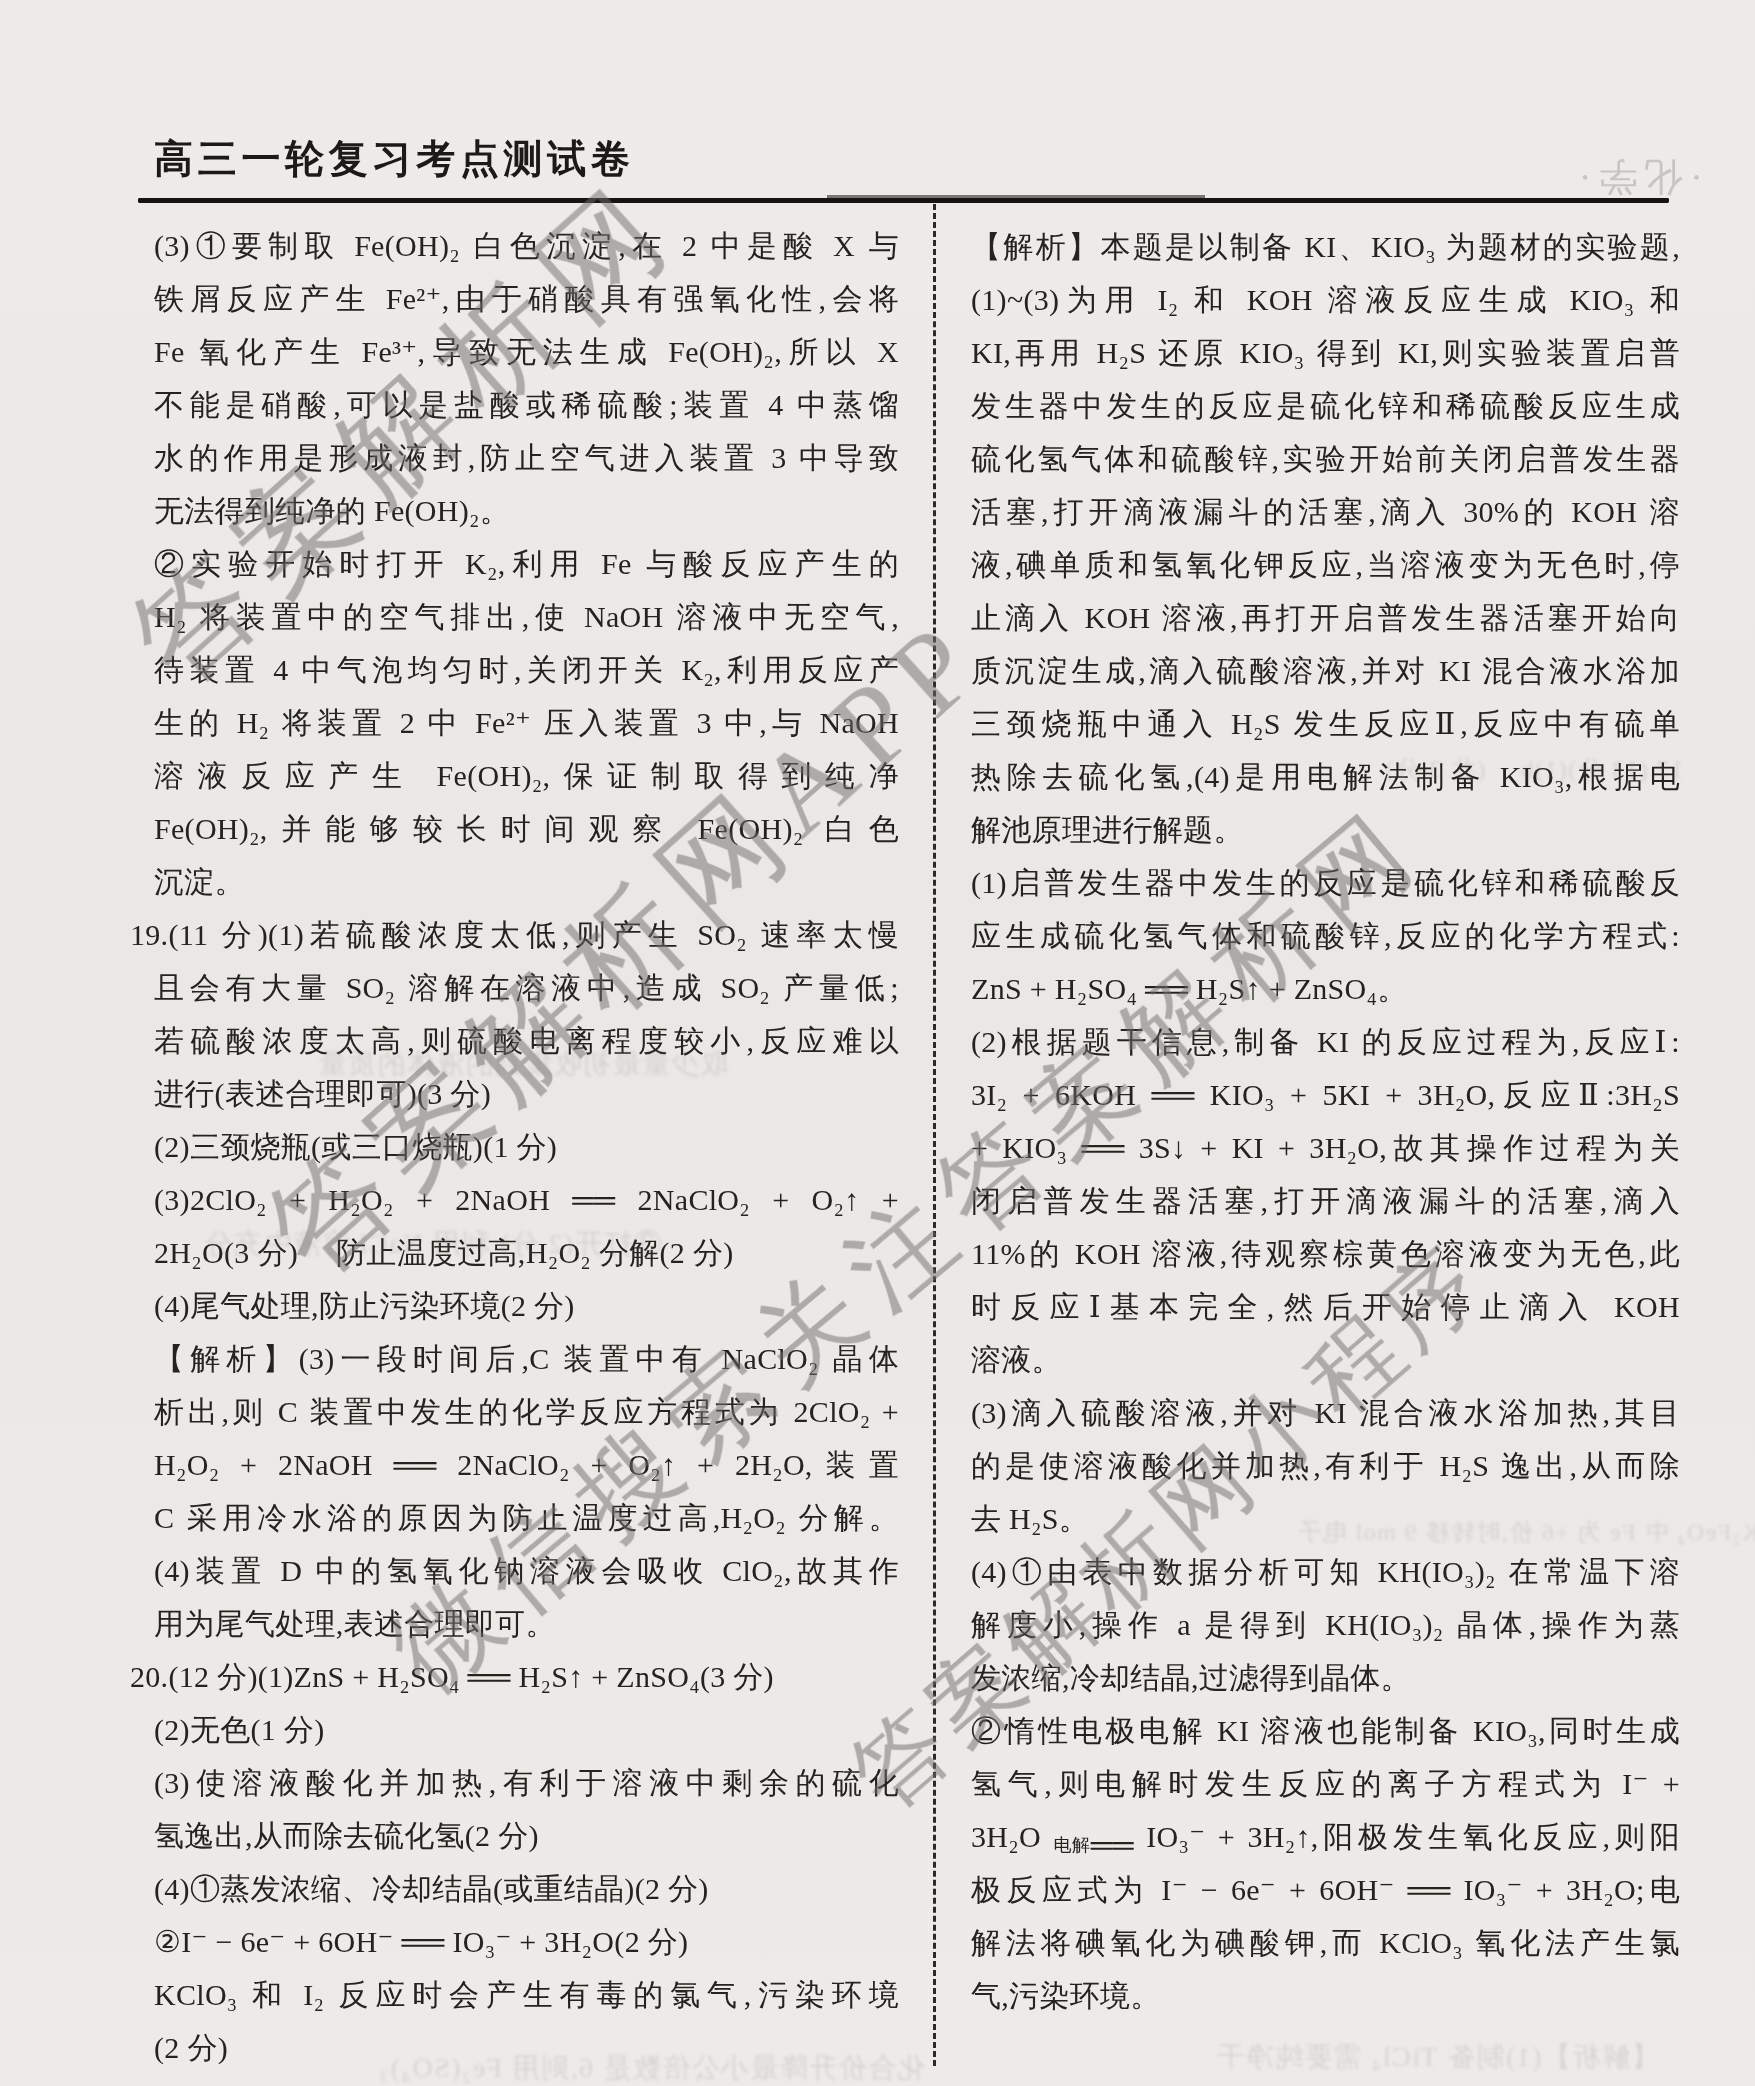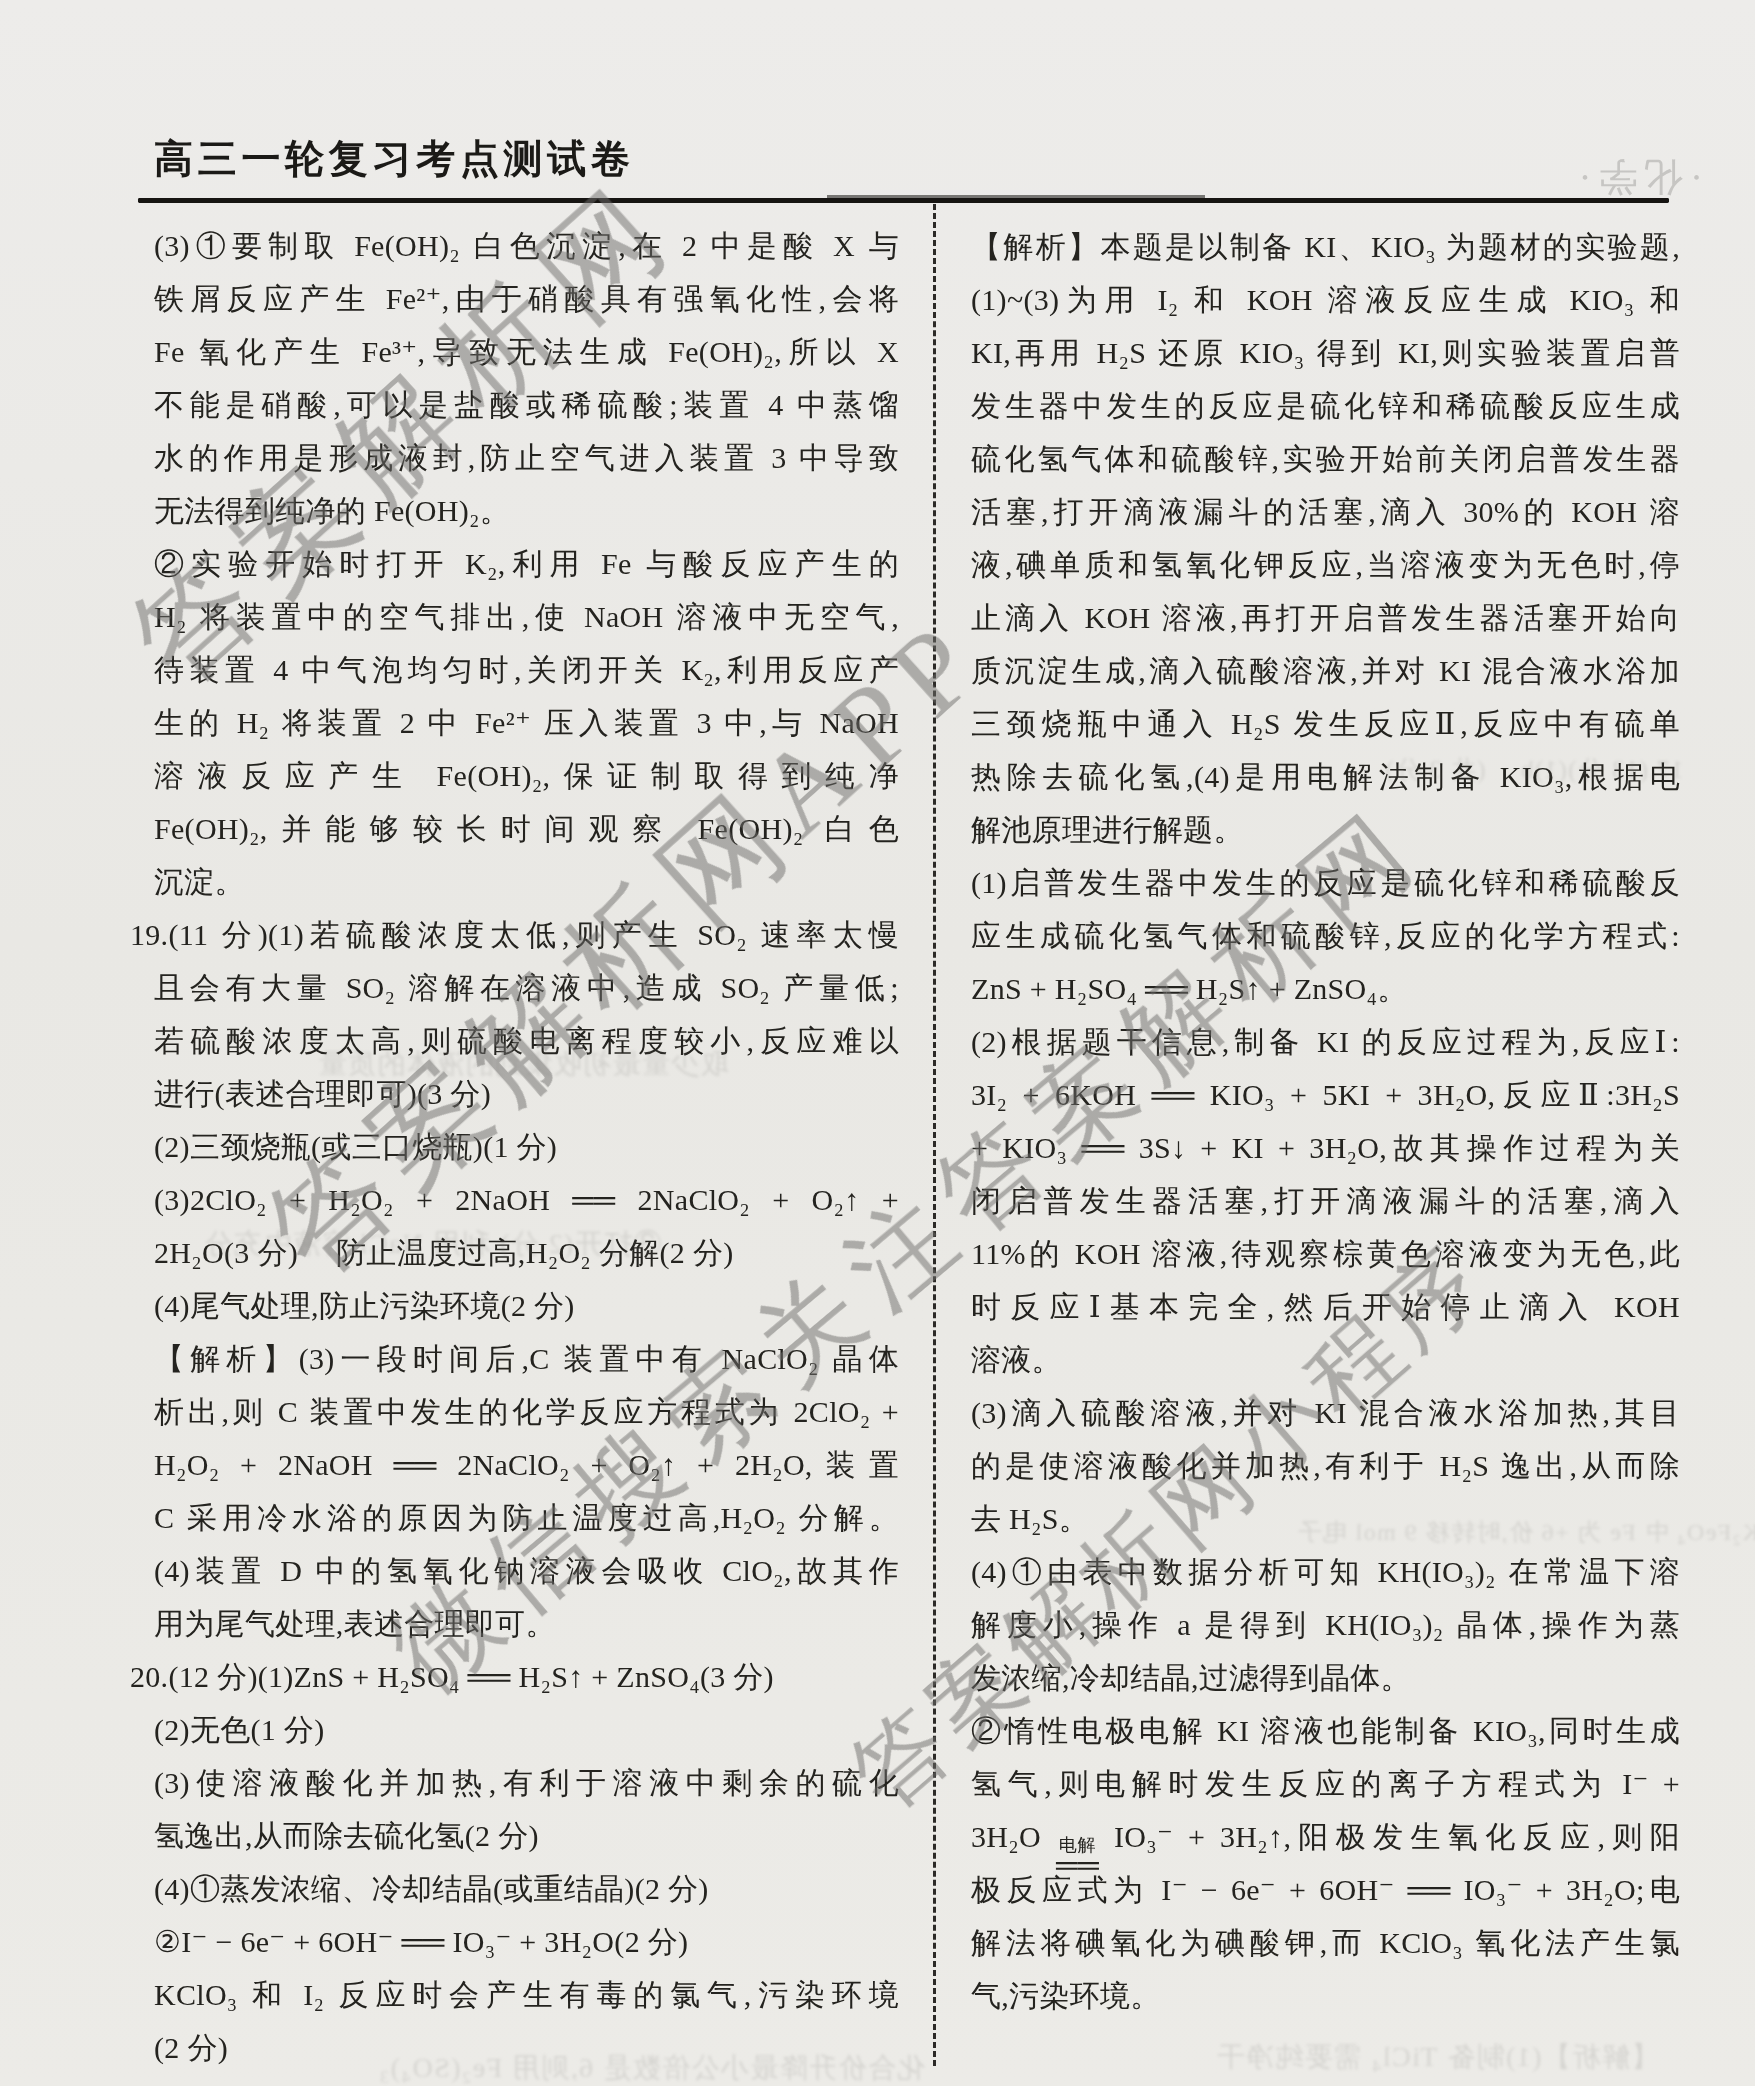--- a/index.html
+++ b/index.html
@@ -35,21 +35,21 @@
   .col-left{left:130px;top:219px;width:745px;padding-left:24px;}
   .col-left .line{line-height:53px;height:53px;}
   .col-right{left:971px;top:220px;width:709px;}
   .col-right .line{line-height:53px;height:53px;}
   .line{
     text-align:justify;text-align-last:justify;
     white-space:nowrap;letter-spacing:0.3px;
   }
   .line.end{text-align-last:left;}
   .line.num{margin-left:-24px;}
-  .cond{display:inline-flex;flex-direction:column;align-items:center;vertical-align:-4px;line-height:1;}
+  .cond{display:inline-flex;flex-direction:row;align-items:center;vertical-align:-4px;line-height:1;}
   .cond-label{font-size:18px;line-height:1;letter-spacing:0.7px;margin-bottom:-0.7px;}
   .cond-eq{line-height:.8;}
   
   .divider{
     position:absolute;left:933px;top:204px;height:1862px;width:0;
     border-left:3.4px dashed #2c2a27;
   }
   
   .wm{
     position:absolute;white-space:nowrap;color:#6f6e6c;opacity:.5;

